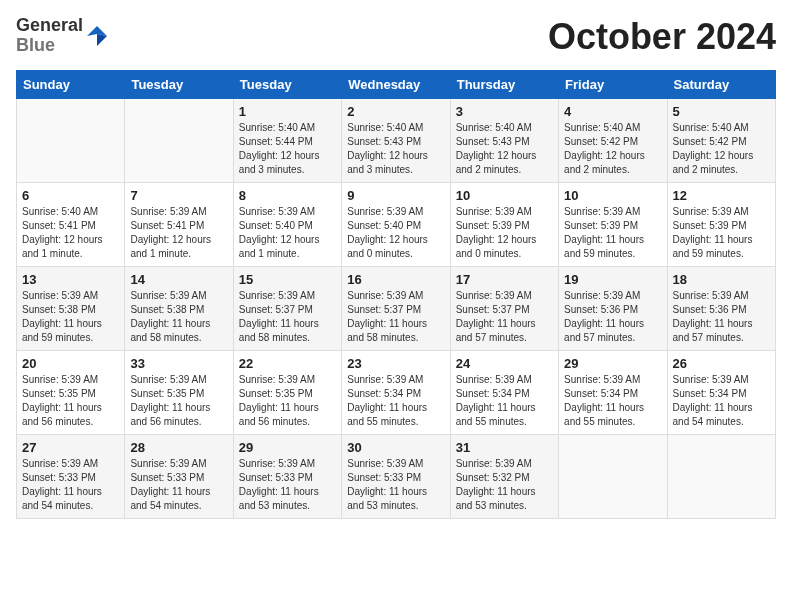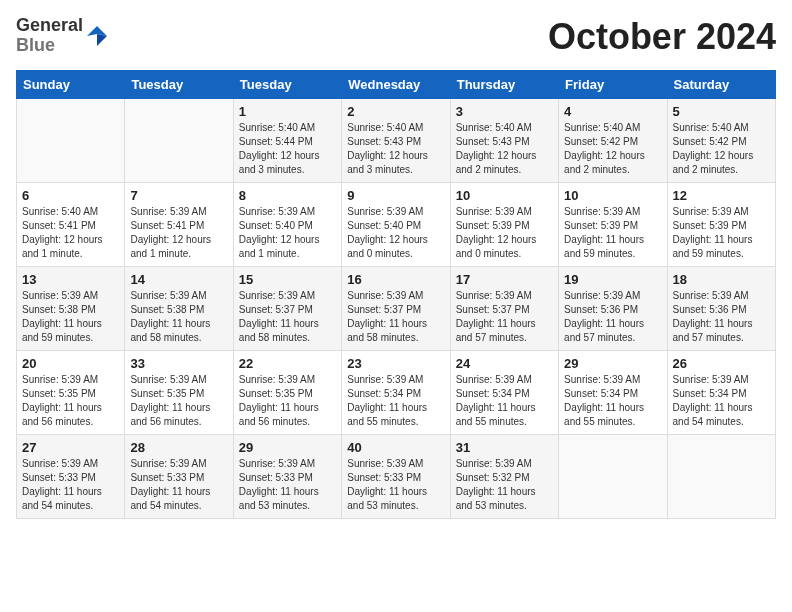--- a/index.html
+++ b/index.html
@@ -329,21 +329,21 @@
 and 54 minutes.</div>
         </td>
         <td>
           <span class="day-number">29</span>
           <div class="day-info" style="white-space: pre-line;">Sunrise: 5:39 AM
 Sunset: 5:33 PM
 Daylight: 11 hours
 and 53 minutes.</div>
         </td>
         <td>
-          <span class="day-number">40</span>
+          <span class="day-number">30</span>
           <div class="day-info" style="white-space: pre-line;">Sunrise: 5:39 AM
 Sunset: 5:33 PM
 Daylight: 11 hours
 and 53 minutes.</div>
         </td>
         <td>
           <span class="day-number">31</span>
           <div class="day-info" style="white-space: pre-line;">Sunrise: 5:39 AM
 Sunset: 5:32 PM
 Daylight: 11 hours

